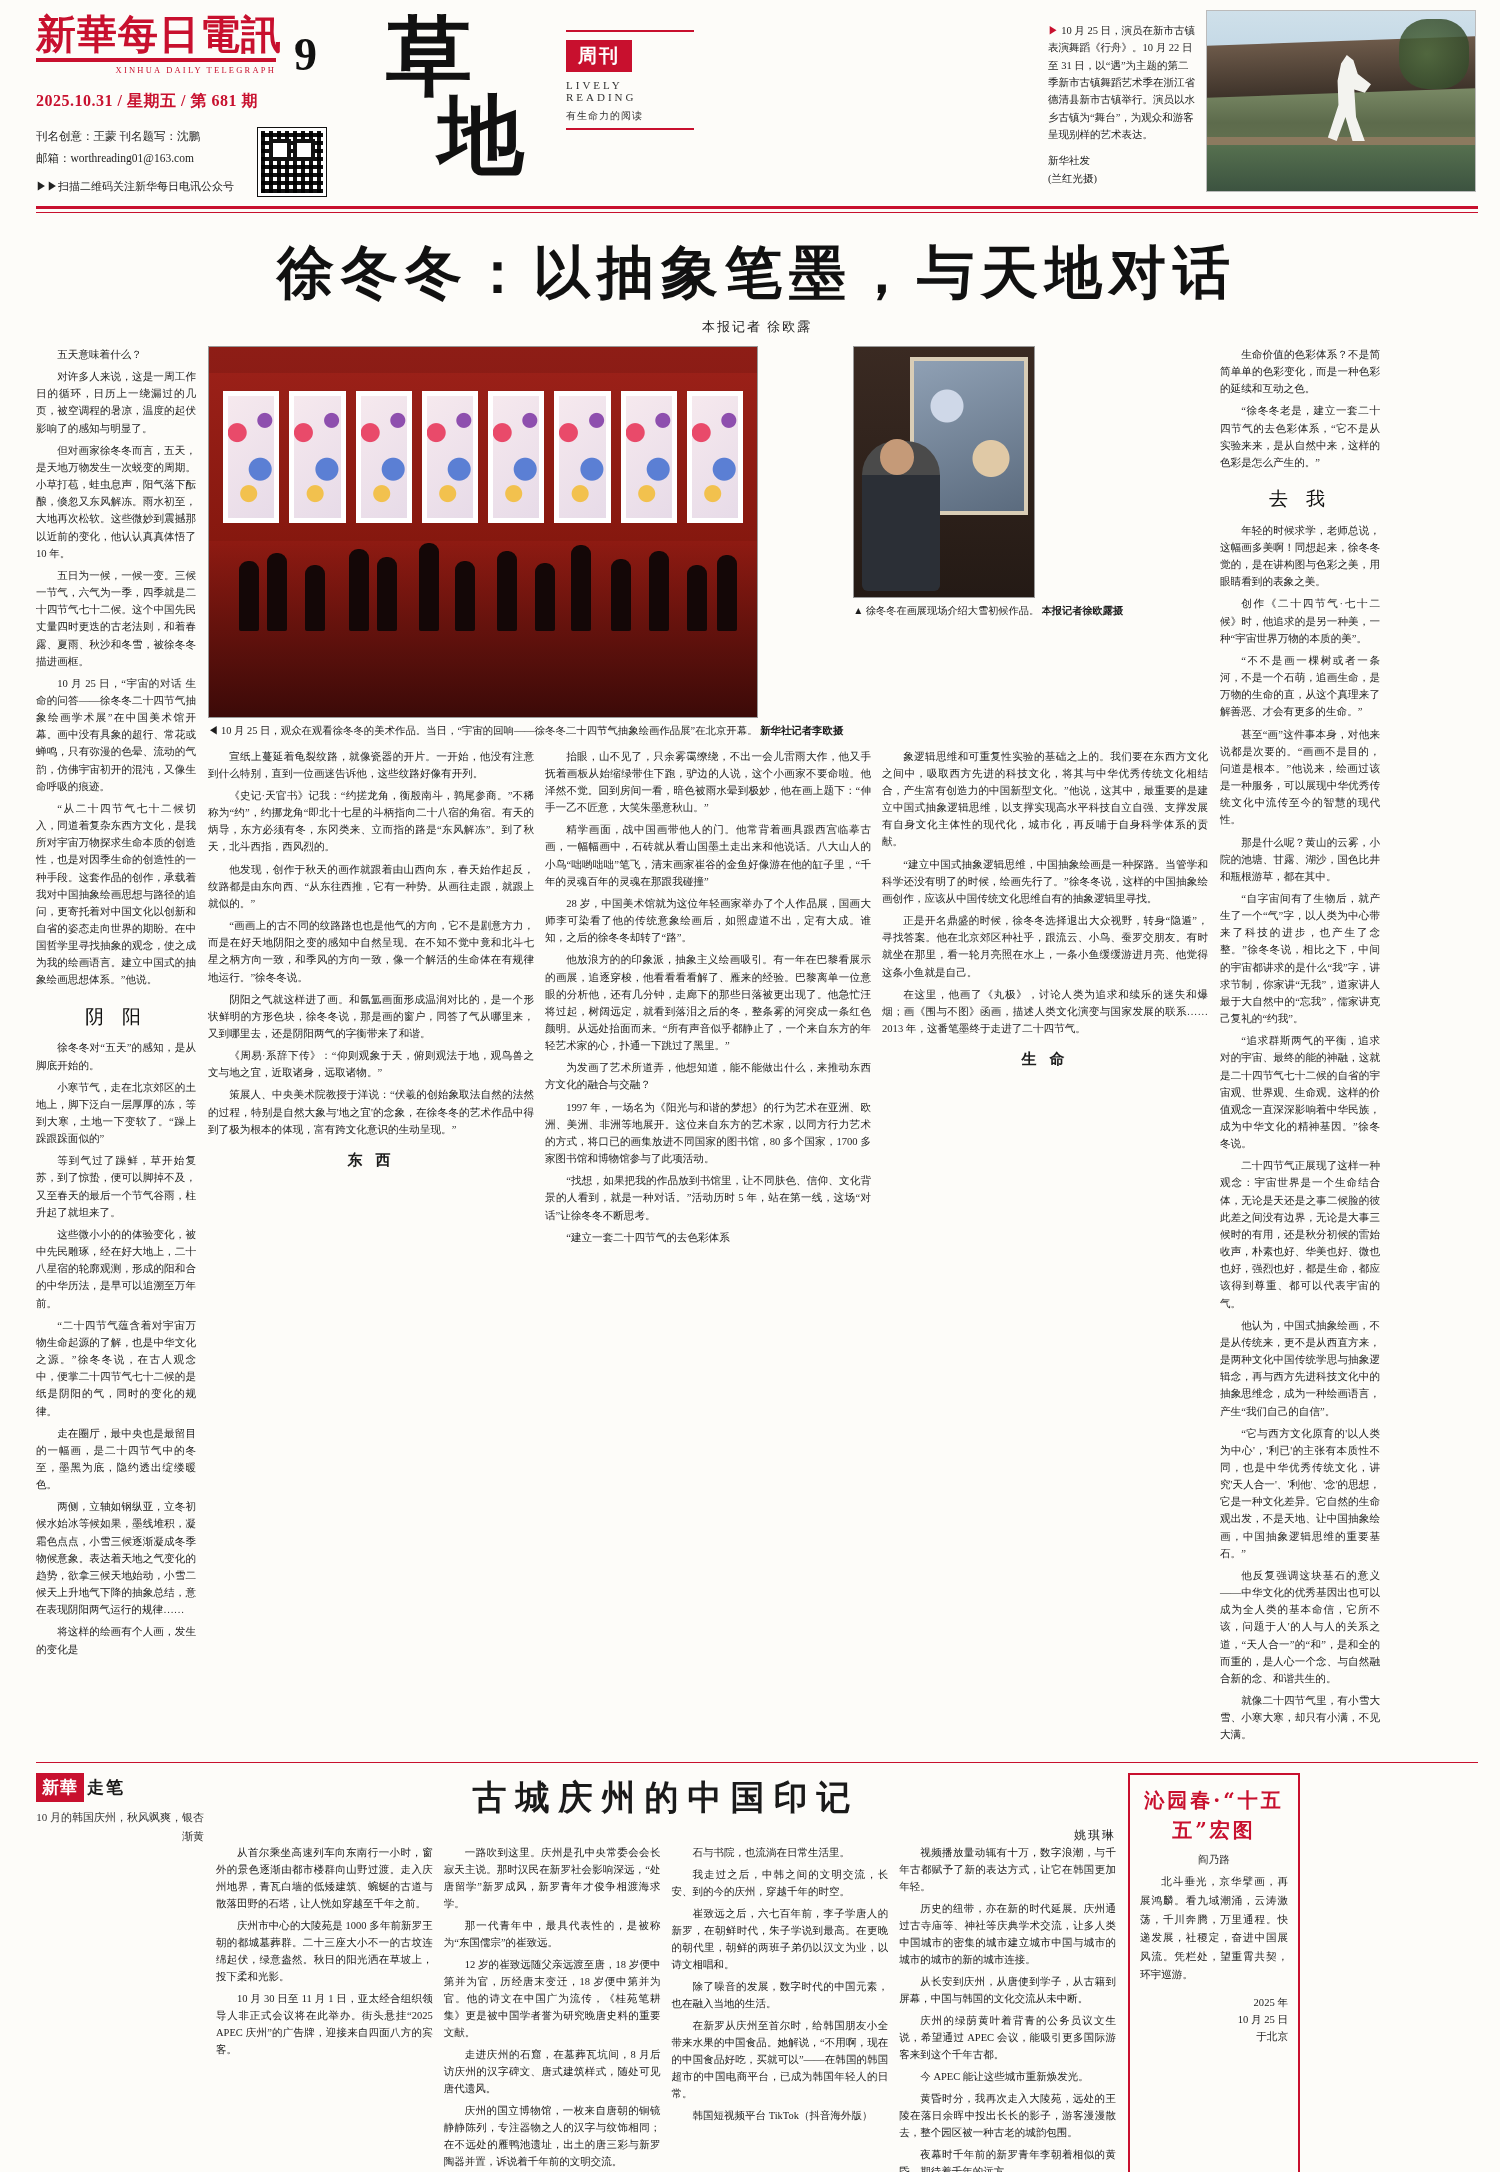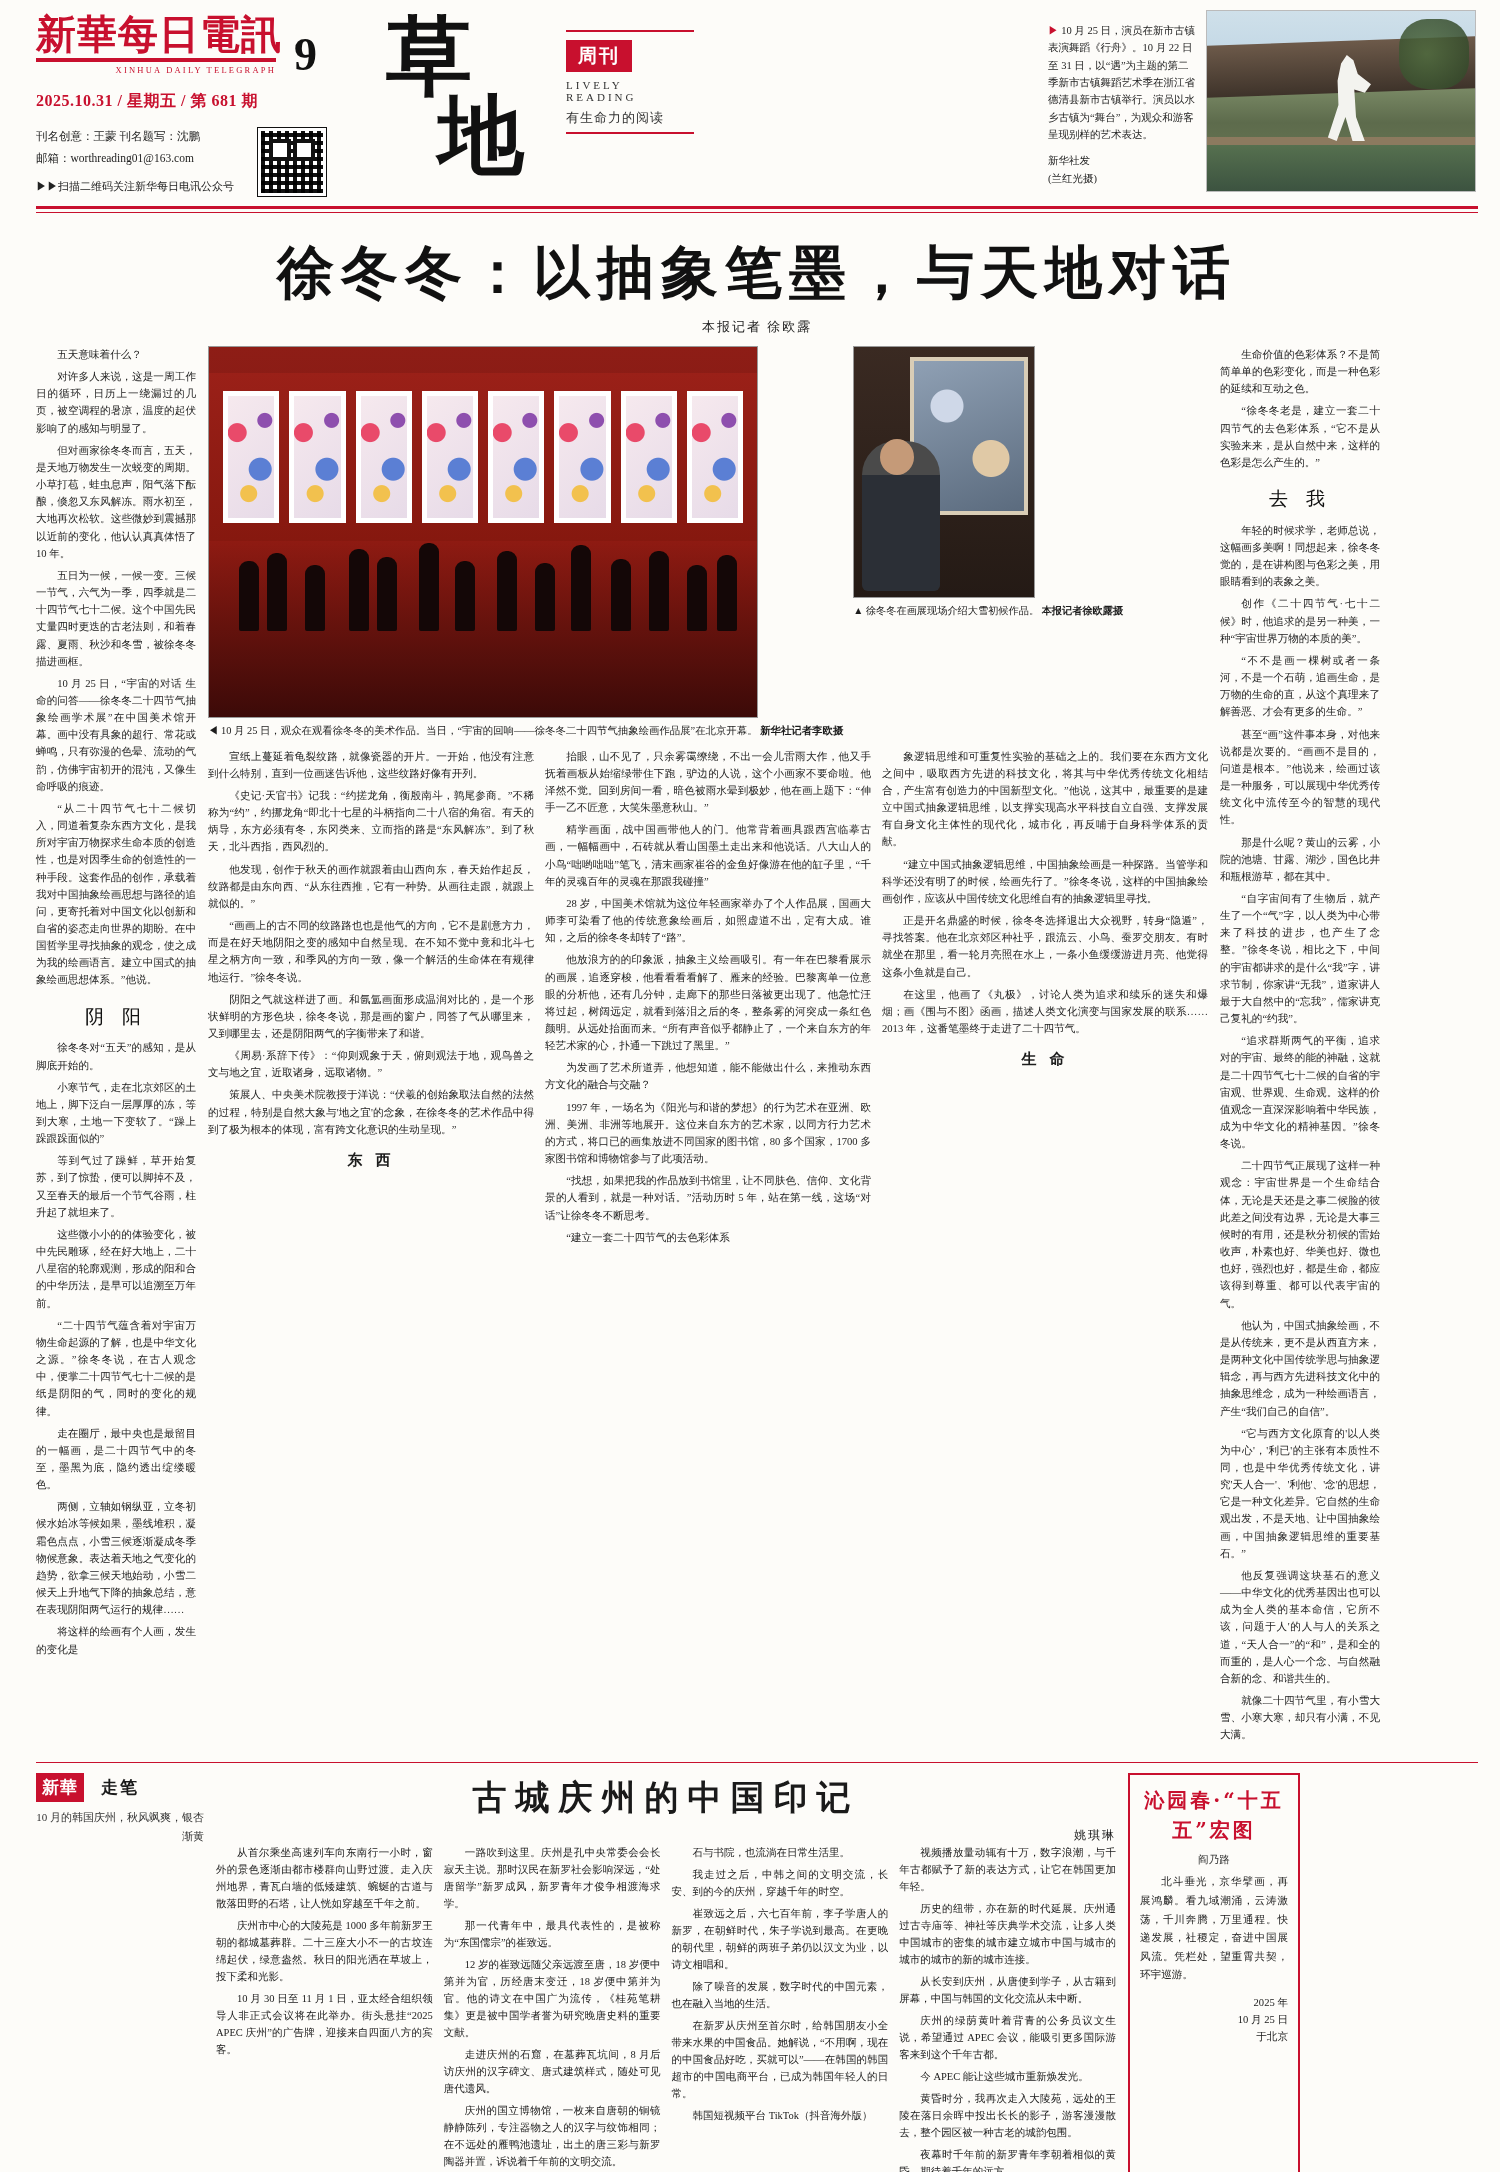--- a/index.html
+++ b/index.html
@@ -48,21 +48,21 @@
     font-family:"DejaVu Serif",serif;font-size:86px;font-weight:bold;color:#111;line-height:0.92;
     letter-spacing:-2px;
   }
   .brand-big .c2{display:block;margin-left:52px;}
   .brand-right{position:absolute;left:180px;top:24px;width:130px;}
   .brand-badge{
     display:inline-block;background:#c8102e;color:#fff;font-size:19px;font-weight:bold;
     padding:3px 12px;letter-spacing:2px;
   }
   .brand-en{font-size:11px;letter-spacing:3px;color:#333;margin-top:7px;}
-  .brand-sub{font-size:13px;color:#333;margin-top:6px;letter-spacing:1px;}
+  .brand-sub{font-size:10px;color:#333;margin-top:6px;letter-spacing:1px;}
   .brand-rule{height:2px;background:#c8102e;width:128px;margin-top:5px;}
   .brand-top-rule{position:absolute;left:180px;top:14px;width:128px;height:2px;background:#c8102e;}
 
   .mast-right{width:430px;display:flex;gap:8px;}
   .mast-caption{width:150px;font-size:10.5px;line-height:1.65;color:#222;padding-top:12px;}
   .tri{color:#c8102e;}
   .mast-credit{margin-top:9px;}
   .mast-photo{
     width:268px;height:180px;border:1px solid #bbb;position:relative;overflow:hidden;
     background:linear-gradient(180deg,#cfe0ea 0%,#bcd3e2 38%,#7f8f6a 39%,#5d6b4c 62%,#6e7c58 100%);
@@ -137,21 +137,21 @@
     background:linear-gradient(180deg,#4a4a4a 0 34px,#2b2f36 34px);border-radius:34px 34px 6px 6px;}
   .side-photo .head{position:absolute;left:26px;bottom:122px;width:34px;height:36px;background:#c59a78;border-radius:50%;}
   .side-cap{font-size:10.2px;line-height:1.6;margin-top:5px;}
 
   .mid-text{display:flex;gap:11px;margin-top:8px;}
   .mid-text .c{flex:1;}
 
   
   .lower{display:flex;gap:12px;margin-top:14px;border-top:1px solid #c8102e;padding-top:10px;}
   .lower-left{width:168px;}
-  .zoubi-logo{display:flex;align-items:center;gap:17px;}
+  .zoubi-logo{display:flex;align-items:center;gap:3px;}
   .zoubi-red{
     background:#c8102e;color:#fff;font-family:"DejaVu Serif",serif;font-weight:bold;
     font-size:17px;padding:3px 6px;letter-spacing:1px;
   }
   .zoubi-black{font-family:"DejaVu Serif",serif;font-weight:bold;font-size:17px;letter-spacing:2px;}
   .zoubi-sub{font-size:11px;color:#333;margin-top:6px;line-height:1.7;text-align:right;}
   .lower-mid{width:900px;}
   .lower-title{
     text-align:center;font-family:"DejaVu Serif",serif;font-weight:bold;font-size:34px;
     letter-spacing:9px;margin:2px 0 6px 0;

